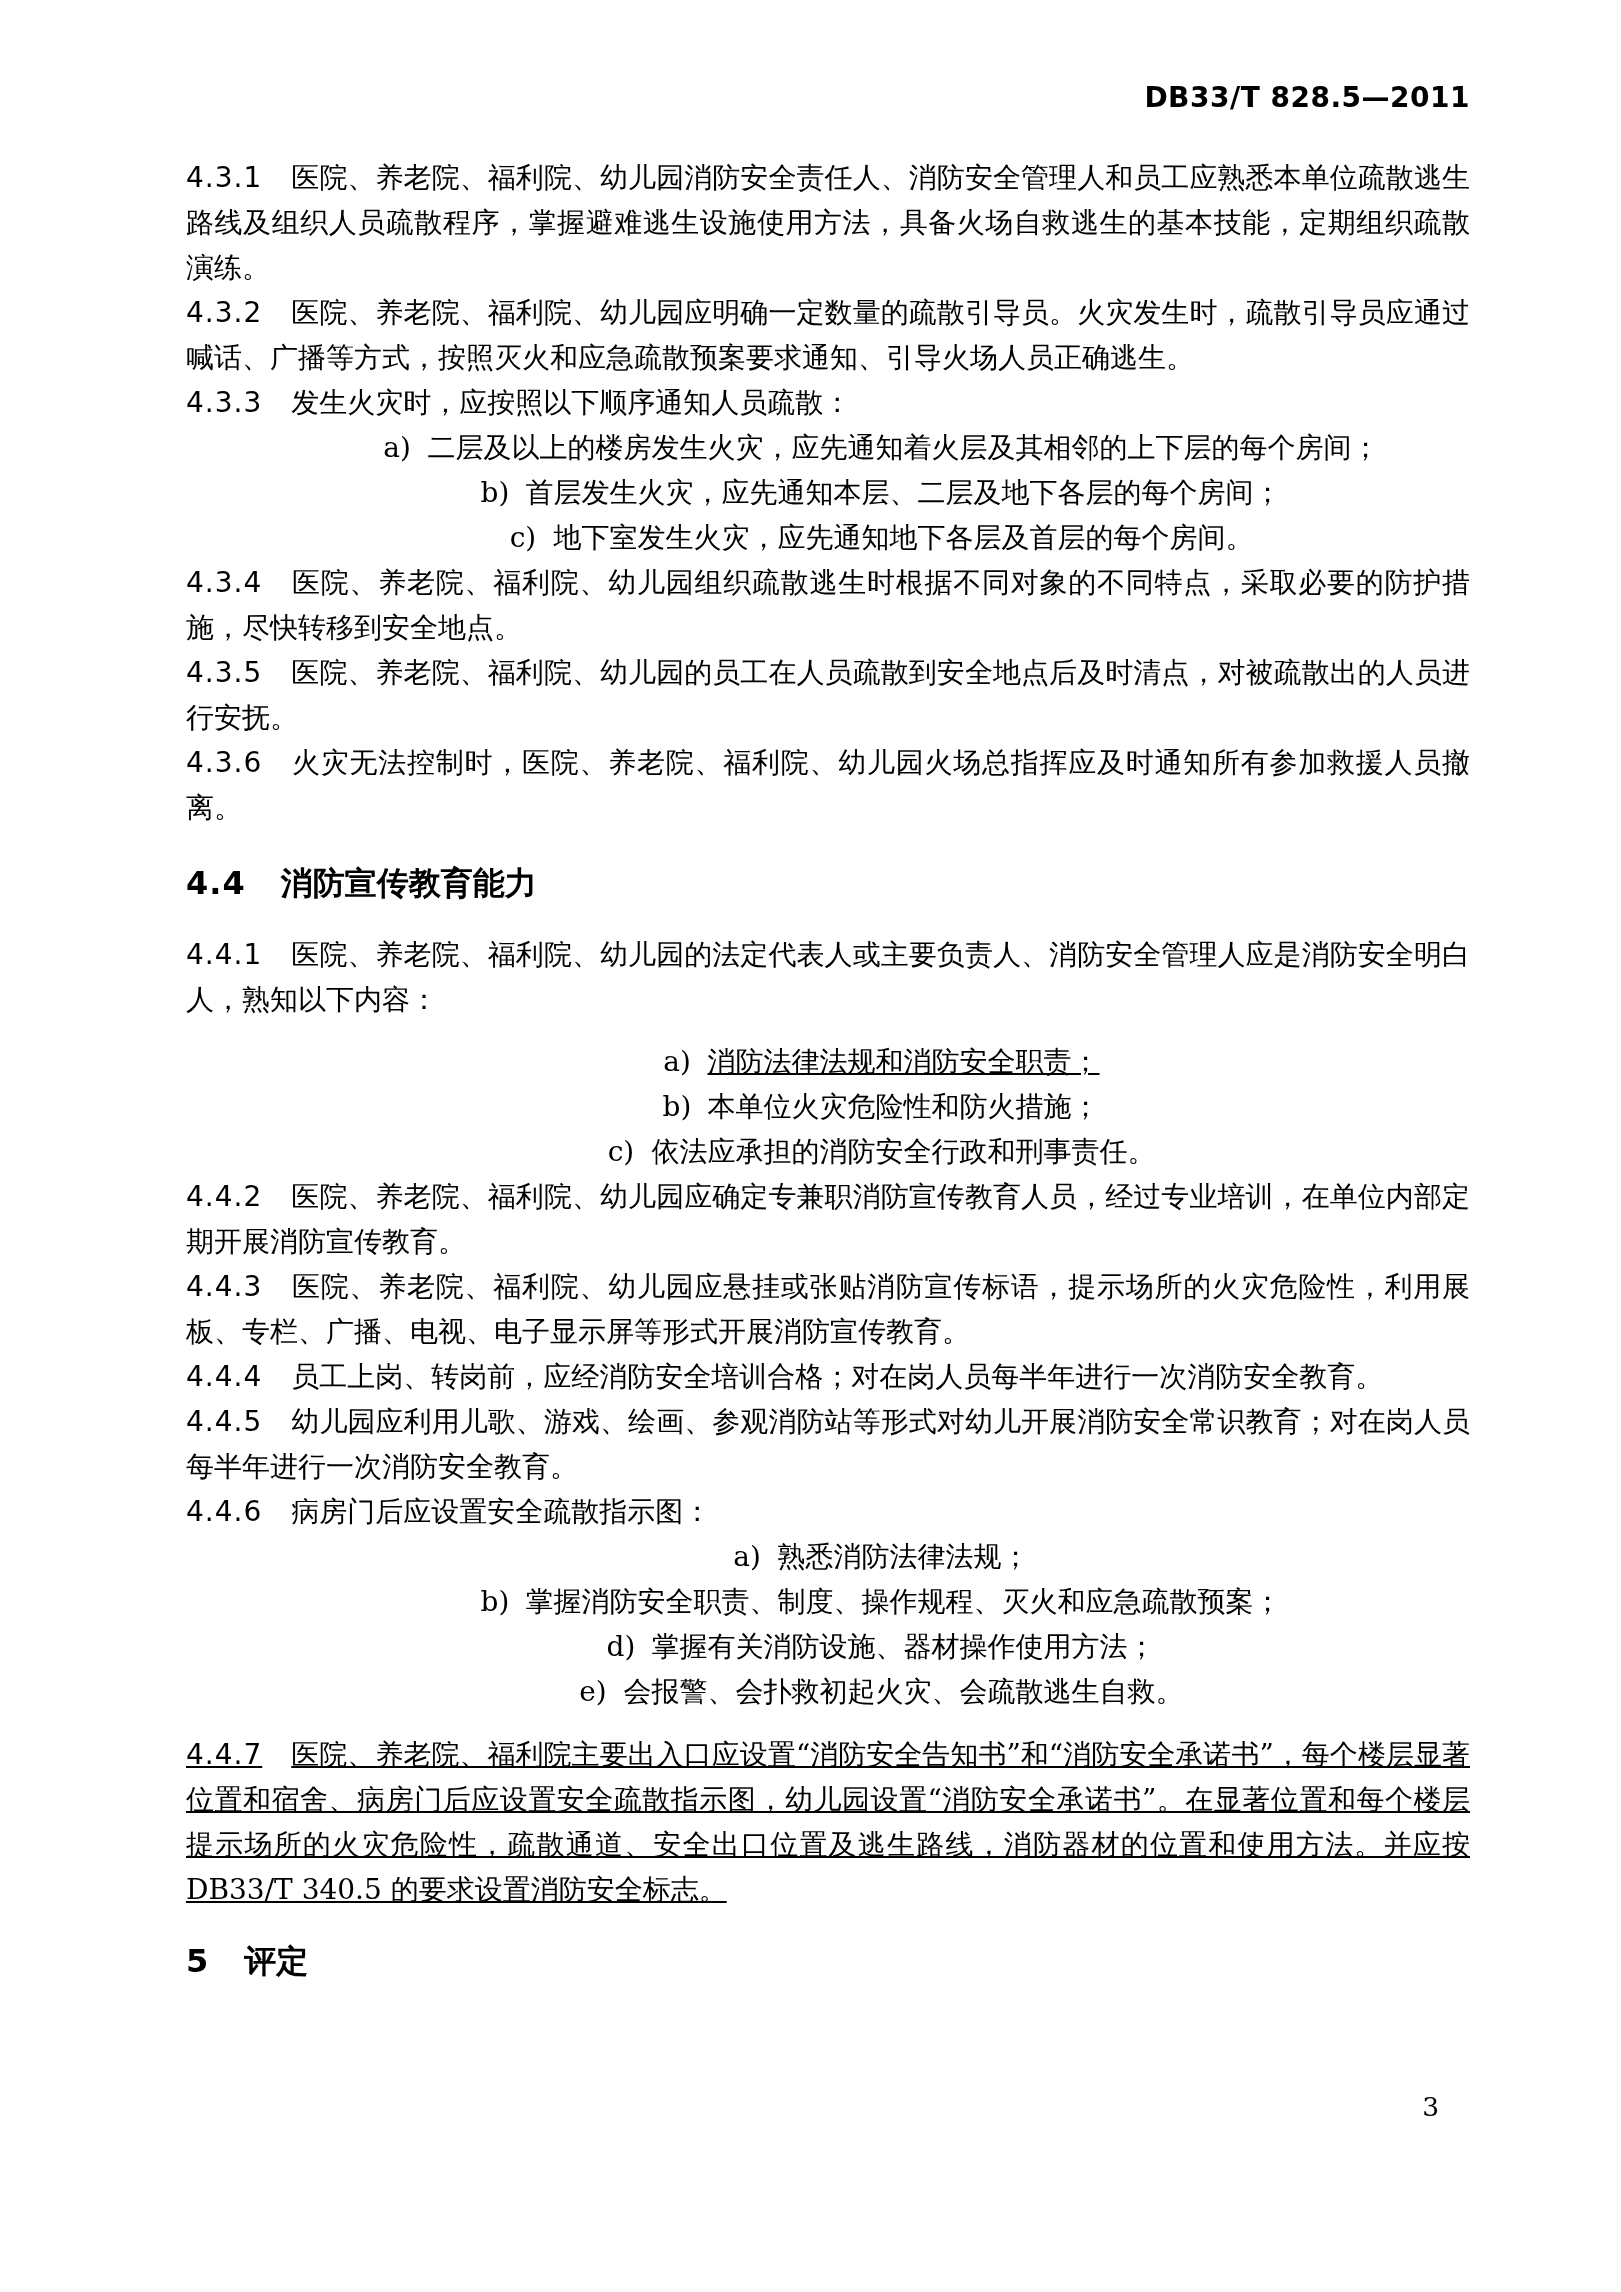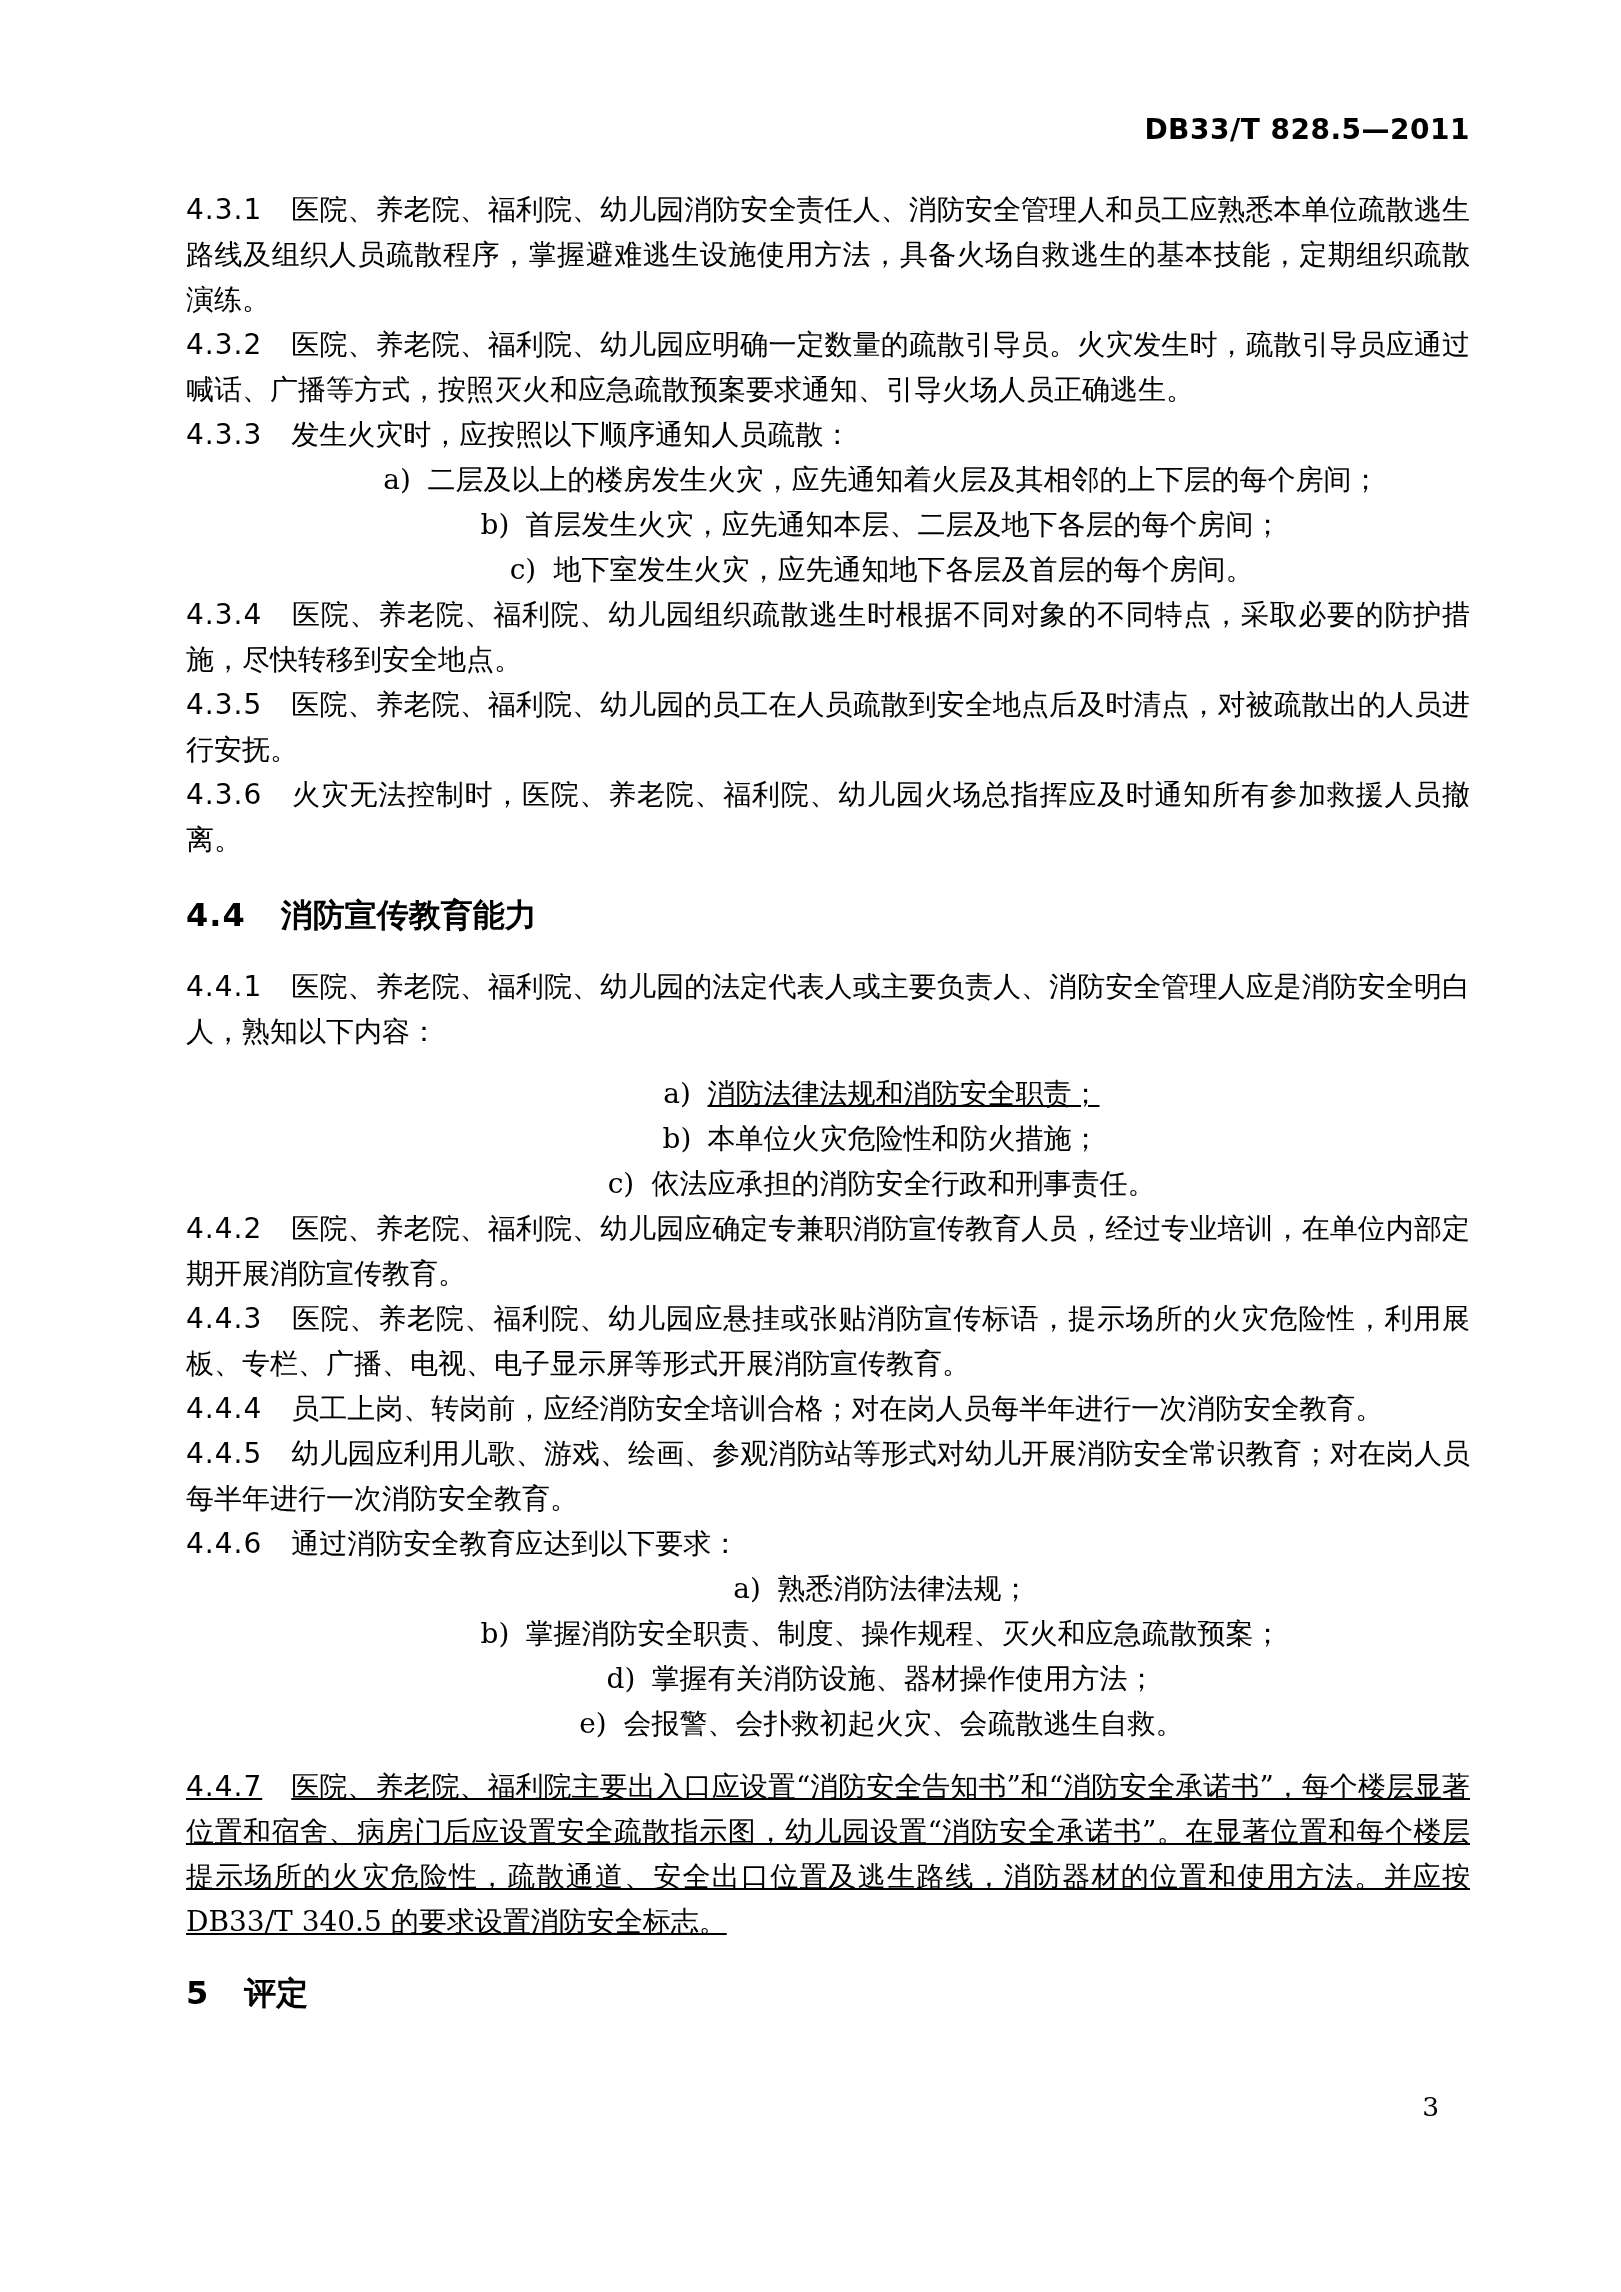--- a/index.html
+++ b/index.html
@@ -12,21 +12,21 @@
     height: 2293px;
     font-family: "DejaVu Serif", "Liberation Serif", serif;
     color: #000000;
     overflow: hidden;
   }
   .page {
     position: relative;
     width: 1621px;
     height: 2293px;
     box-sizing: border-box;
-    padding: 116px 151px 0 186px;
+    padding: 84px 151px 0 186px;
     background: #ffffff;
   }
   .doc-header {
     text-align: right;
     font-family: "DejaVu Sans", "Liberation Sans", sans-serif;
     font-weight: bold;
     font-size: 28px;
     line-height: 1;
     letter-spacing: 0.5px;
     margin: 0 0 43px 0;
@@ -94,21 +94,21 @@
       <p class="clause"><span class="cnum">4.3.6</span><span class="ctxt">火灾无法控制时，医院、养老院、福利院、幼儿园火场总指挥应及时通知所有参加救援人员撤离。</span></p>
       <h2 class="heading"><span class="hnum">4.4</span><span class="htxt">消防宣传教育能力</span></h2>
       <p class="clause"><span class="cnum">4.4.1</span><span class="ctxt">医院、养老院、福利院、幼儿园的法定代表人或主要负责人、消防安全管理人应是消防安全明白人，熟知以下内容：</span></p>
       <div class="list-item gap-md"><span class="label">a)</span><span class="ltxt">消防法律法规和消防安全职责；</span></div>
       <div class="list-item"><span class="label">b)</span><span class="ltxt">本单位火灾危险性和防火措施；</span></div>
       <div class="list-item"><span class="label">c)</span><span class="ltxt">依法应承担的消防安全行政和刑事责任。</span></div>
       <p class="clause"><span class="cnum">4.4.2</span><span class="ctxt">医院、养老院、福利院、幼儿园应确定专兼职消防宣传教育人员，经过专业培训，在单位内部定期开展消防宣传教育。</span></p>
       <p class="clause"><span class="cnum">4.4.3</span><span class="ctxt">医院、养老院、福利院、幼儿园应悬挂或张贴消防宣传标语，提示场所的火灾危险性，利用展板、专栏、广播、电视、电子显示屏等形式开展消防宣传教育。</span></p>
       <p class="clause"><span class="cnum">4.4.4</span><span class="ctxt">员工上岗、转岗前，应经消防安全培训合格；对在岗人员每半年进行一次消防安全教育。</span></p>
       <p class="clause"><span class="cnum">4.4.5</span><span class="ctxt">幼儿园应利用儿歌、游戏、绘画、参观消防站等形式对幼儿开展消防安全常识教育；对在岗人员每半年进行一次消防安全教育。</span></p>
-      <p class="clause"><span class="cnum">4.4.6</span><span class="ctxt">通过消防安全教育应达到以下要求：</span></p>
+      <p class="clause"><span class="cnum">4.4.6</span><span class="ctxt">病房门后应设置安全疏散指示图：</span></p>
       <div class="list-item"><span class="label">a)</span><span class="ltxt">熟悉消防法律法规；</span></div>
       <div class="list-item"><span class="label">b)</span><span class="ltxt">掌握消防安全职责、制度、操作规程、灭火和应急疏散预案；</span></div>
       <div class="list-item"><span class="label">d)</span><span class="ltxt">掌握有关消防设施、器材操作使用方法；</span></div>
       <div class="list-item"><span class="label">e)</span><span class="ltxt">会报警、会扑救初起火灾、会疏散逃生自救。</span></div>
       <p class="clause gap-md"><span class="cnum">4.4.7</span><span class="ctxt">医院、养老院、福利院主要出入口应设置“消防安全告知书”和“消防安全承诺书”，每个楼层显著位置和宿舍、病房门后应设置安全疏散指示图，幼儿园设置“消防安全承诺书”。在显著位置和每个楼层提示场所的火灾危险性，疏散通道、安全出口位置及逃生路线，消防器材的位置和使用方法。并应按 DB33/T 340.5 的要求设置消防安全标志。</span></p>
       <h2 class="heading gap-lg"><span class="hnum">5</span><span class="htxt">评定</span></h2>
     </main>
   <div class="page-number">3</div>
 </div>
 

